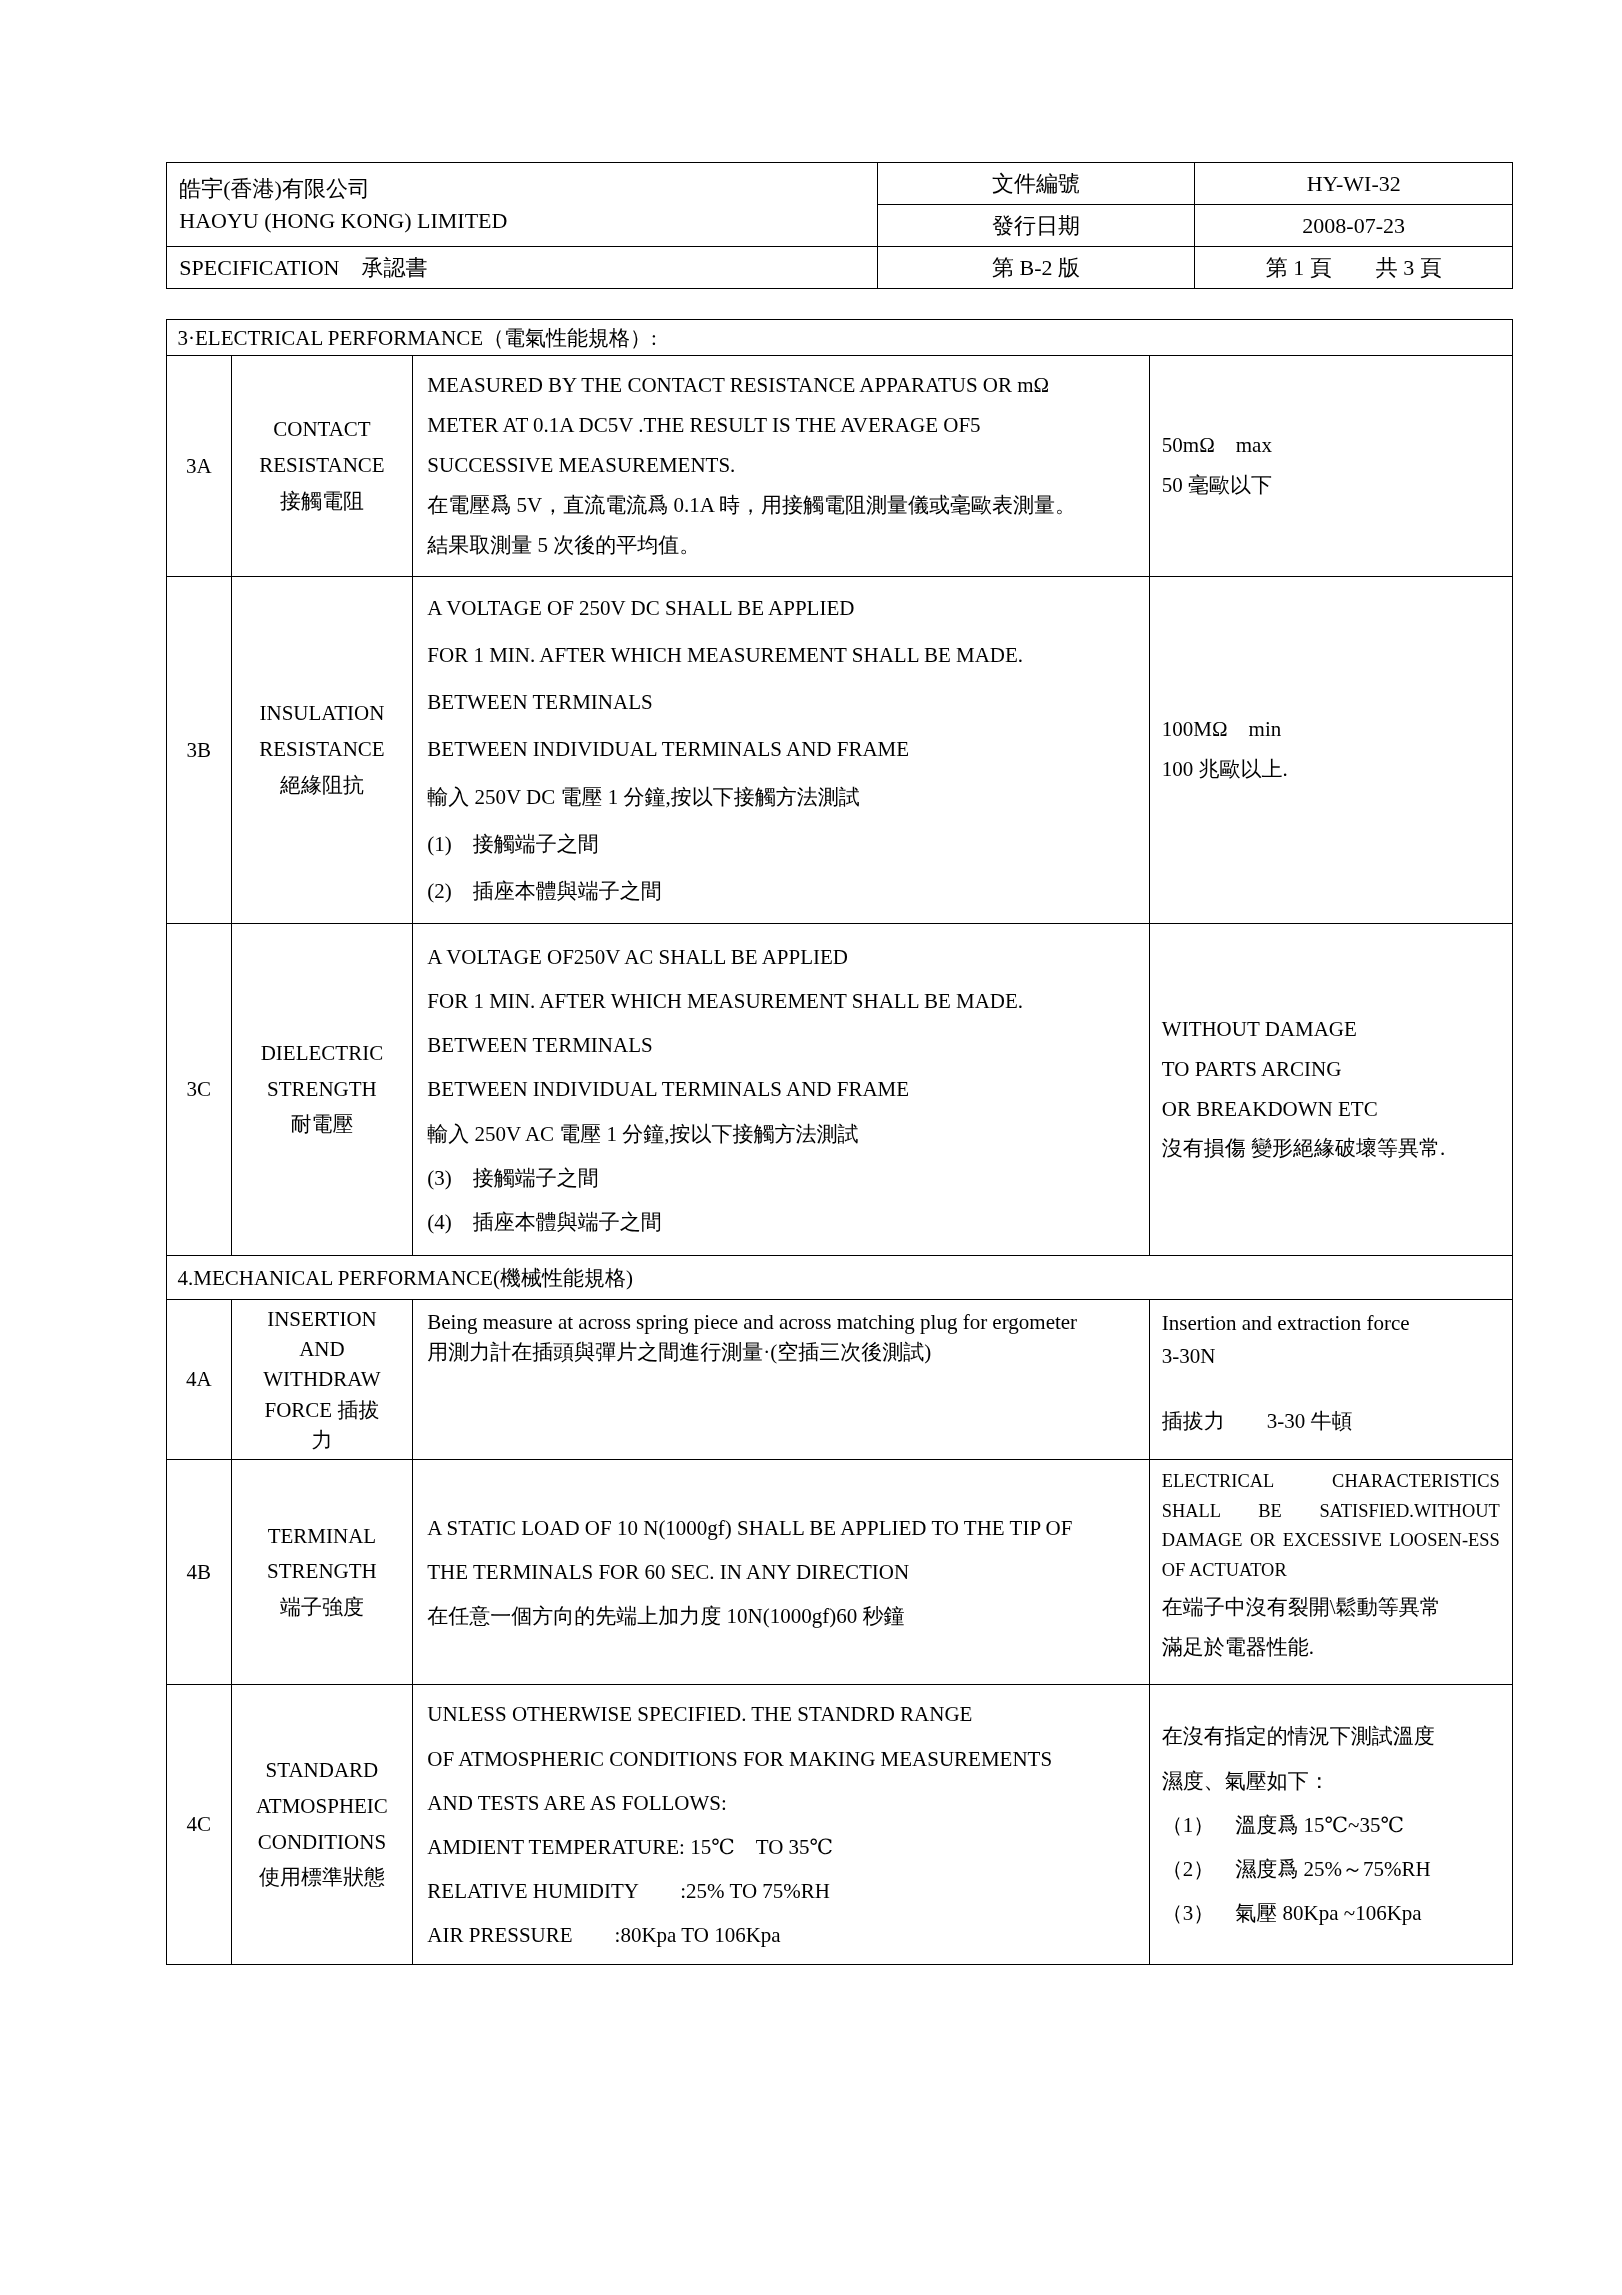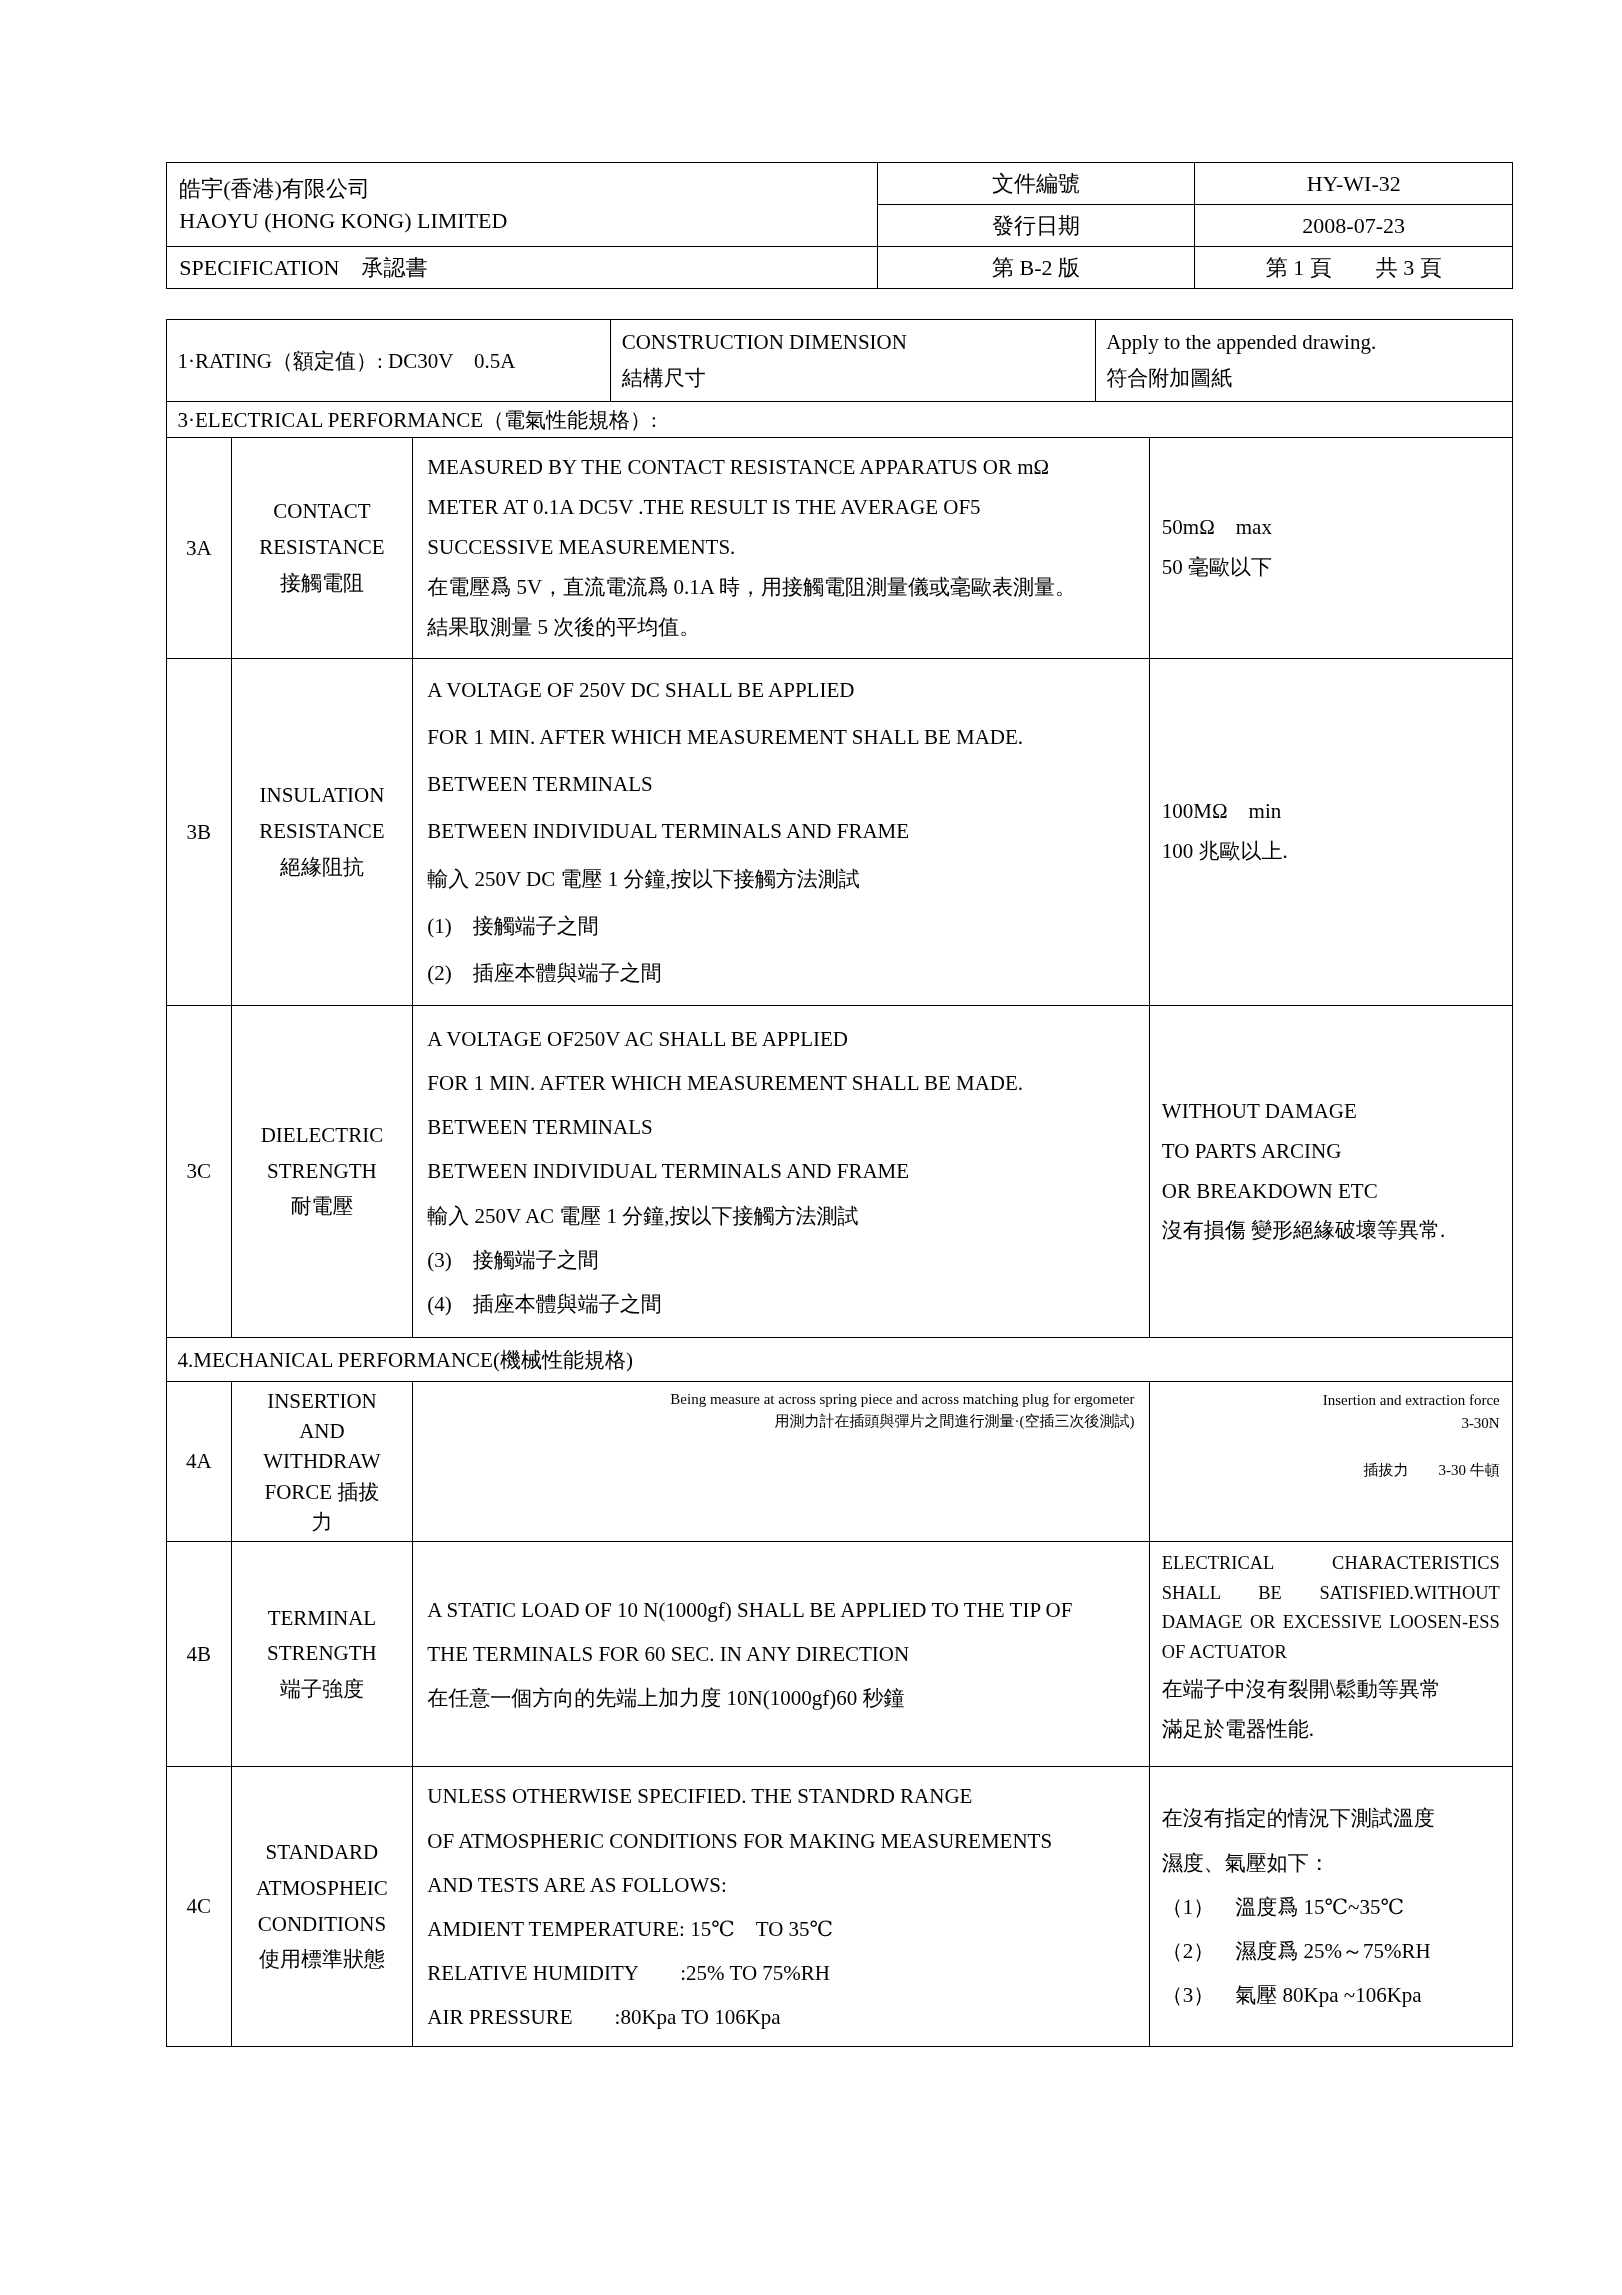--- a/index.html
+++ b/index.html
@@ -31,21 +31,21 @@
   .top    { vertical-align: top; }
   .ml     { white-space: pre-line; }
 
   .lh14 { line-height: 1.45; }
   .lh15 { line-height: 1.55; }
   .lh17 { line-height: 1.7; }
   .lh19 { line-height: 1.9; }
   .lh21 { line-height: 2.1; }
   .lh22 { line-height: 2.25; }
 
-  .fs22 { font-size: 15px; text-align: right; }
+  .fs22 { font-size: 21px; }
   .just-en {
     text-align: justify;
     font-size: 18.4px;
     line-height: 1.6;
     margin-bottom: 3.5px;
   }
   .cond { padding: 7px 14px; }
   .spec { padding: 7px 12.3px; }
 </style>
 </head>
@@ -91,27 +91,20 @@
           <col style="width:10%">
         <col style="width:13%">
           <col style="width:4%">
           <col style="width:10.5%">
         <col style="width:16.5%">
       </colgroup>
       <tbody>
 
 
 
-        <tr style="height:82px">
-          <td colspan="3">1·RATING（額定值）: DC30V　0.5A</td>
-          <td colspan="4" class="ml lh17">CONSTRUCTION DIMENSION
-結構尺寸</td>
-          <td colspan="3" class="ml lh17">Apply to the appended drawing.
-符合附加圖紙</td>
-        </tr>
 
 
 
         <tr style="height:27px">
           <td colspan="10">3·ELECTRICAL PERFORMANCE（電氣性能規格）:</td>
         </tr>
 
         <tr style="height:221px">
           <td class="center">3A</td>
           <td class="center ml lh17">CONTACT

